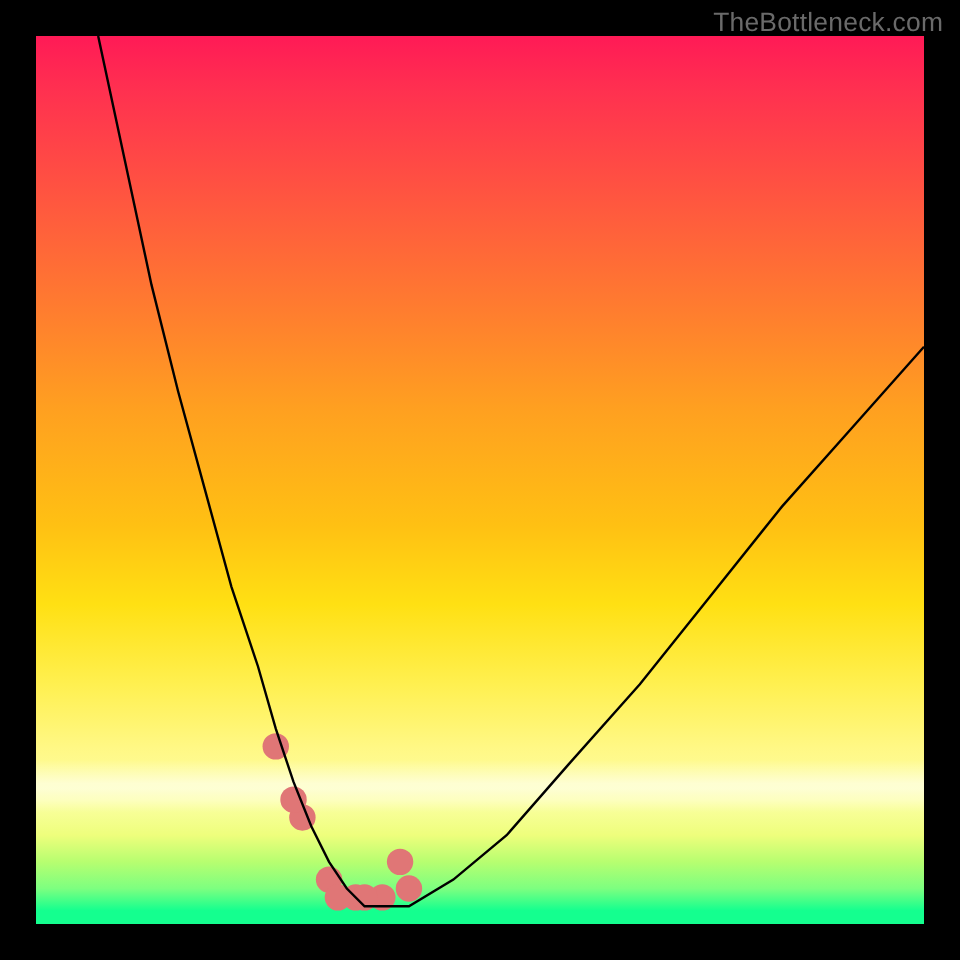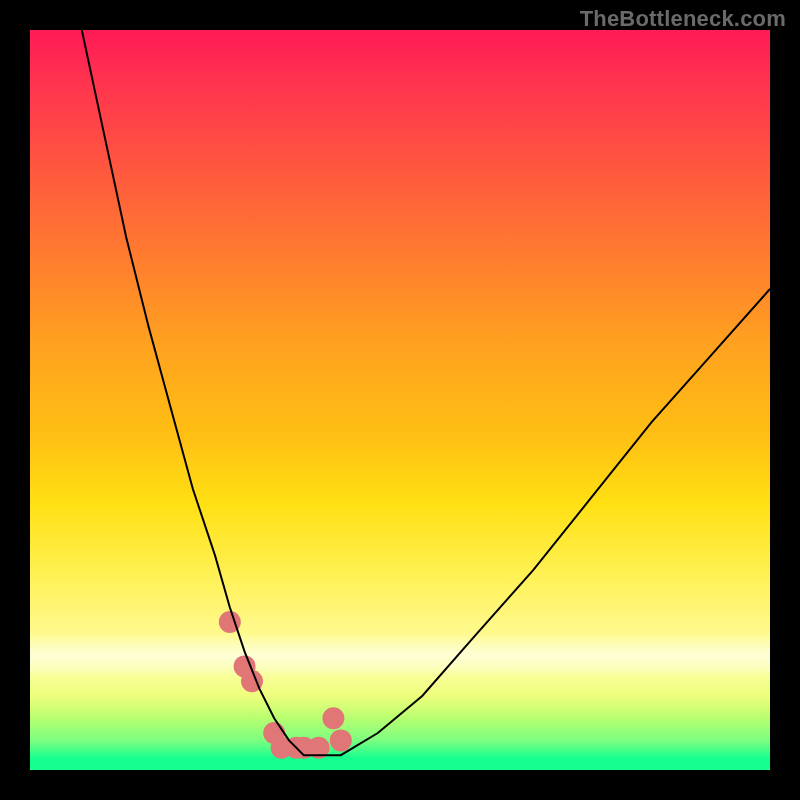--- a/index.html
+++ b/index.html
@@ -72,21 +72,21 @@
     height: 100%;
   }
   .watermark {
     position: absolute;
     top: 6px;
     right: 14px;
     font-family: Arial, Helvetica, sans-serif;
     font-size: 22px;
     color: #6a6a6a;
     letter-spacing: 0.2px;
-    font-weight: 700;
+    font-weight: 400;
   }
 </style>
 </head>
 <body>
 
 <div class="frame">
   <div class="watermark">TheBottleneck.com</div>
 
   <div class="plot-area">
     <div class="gradient-bg"></div>

